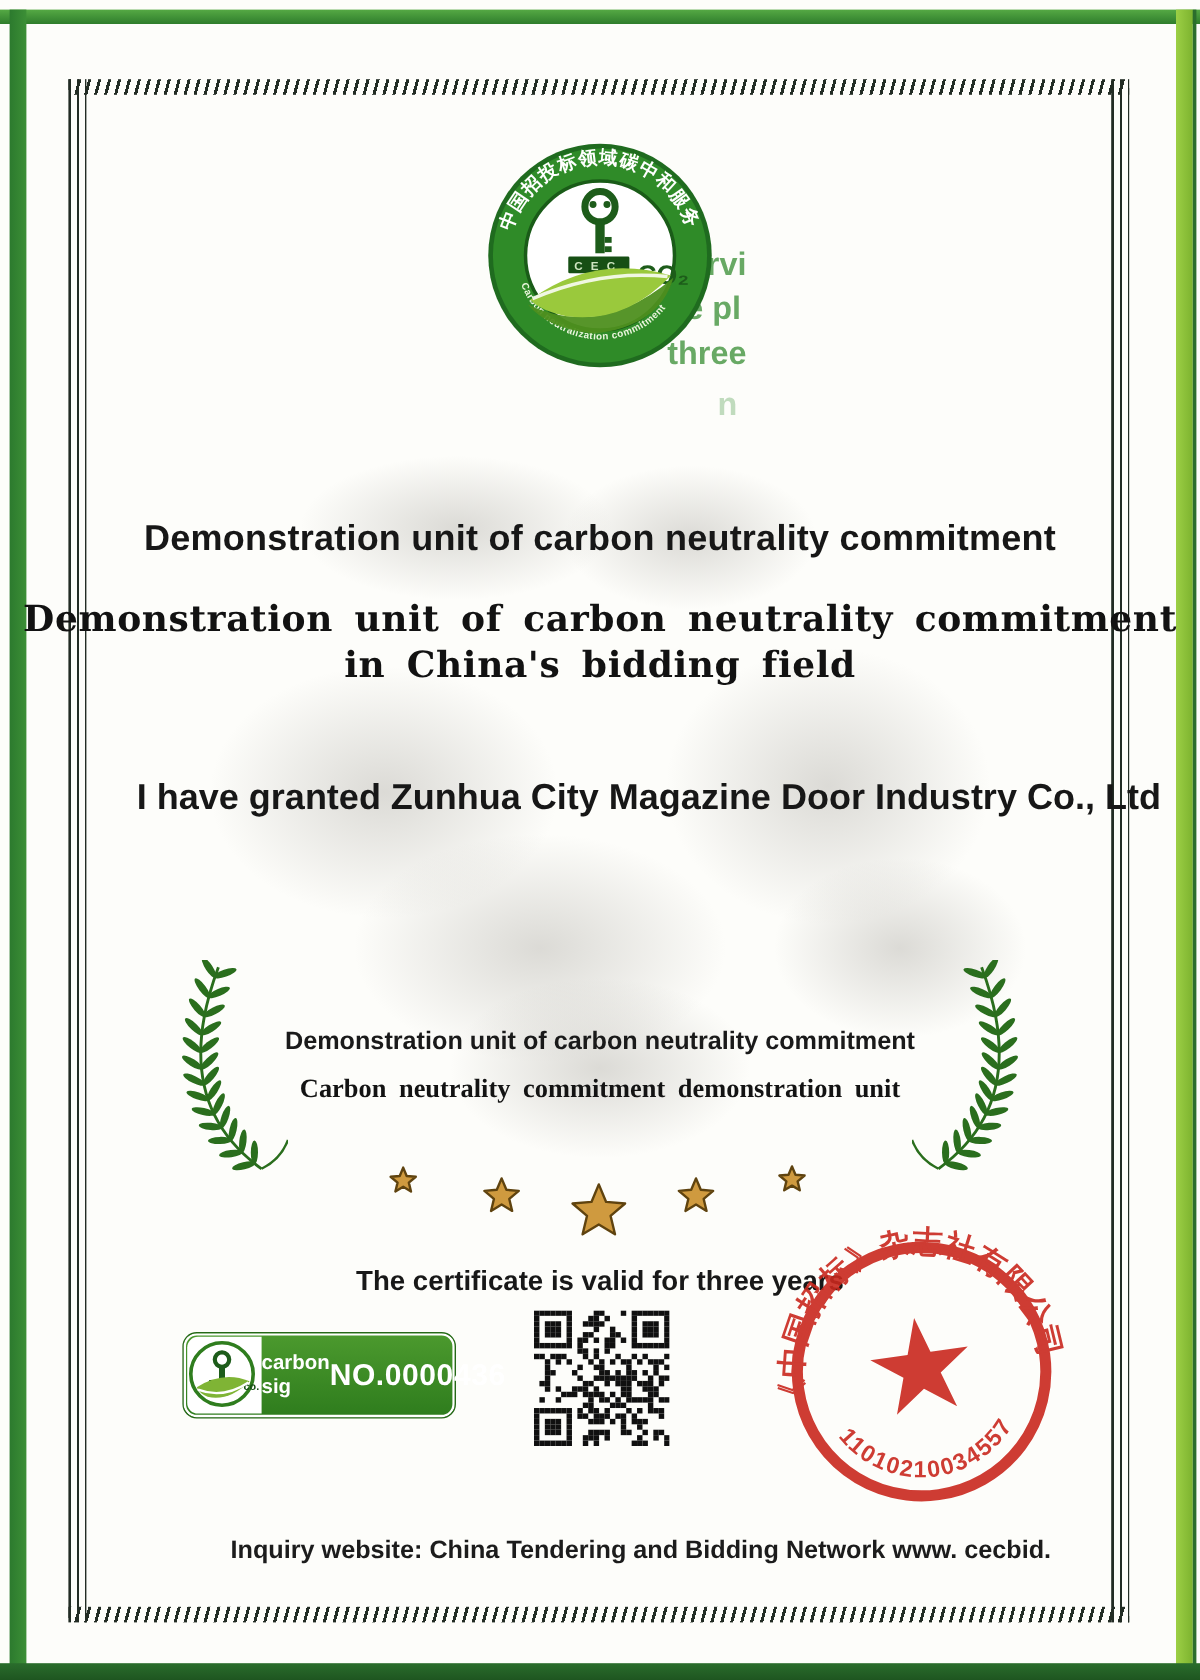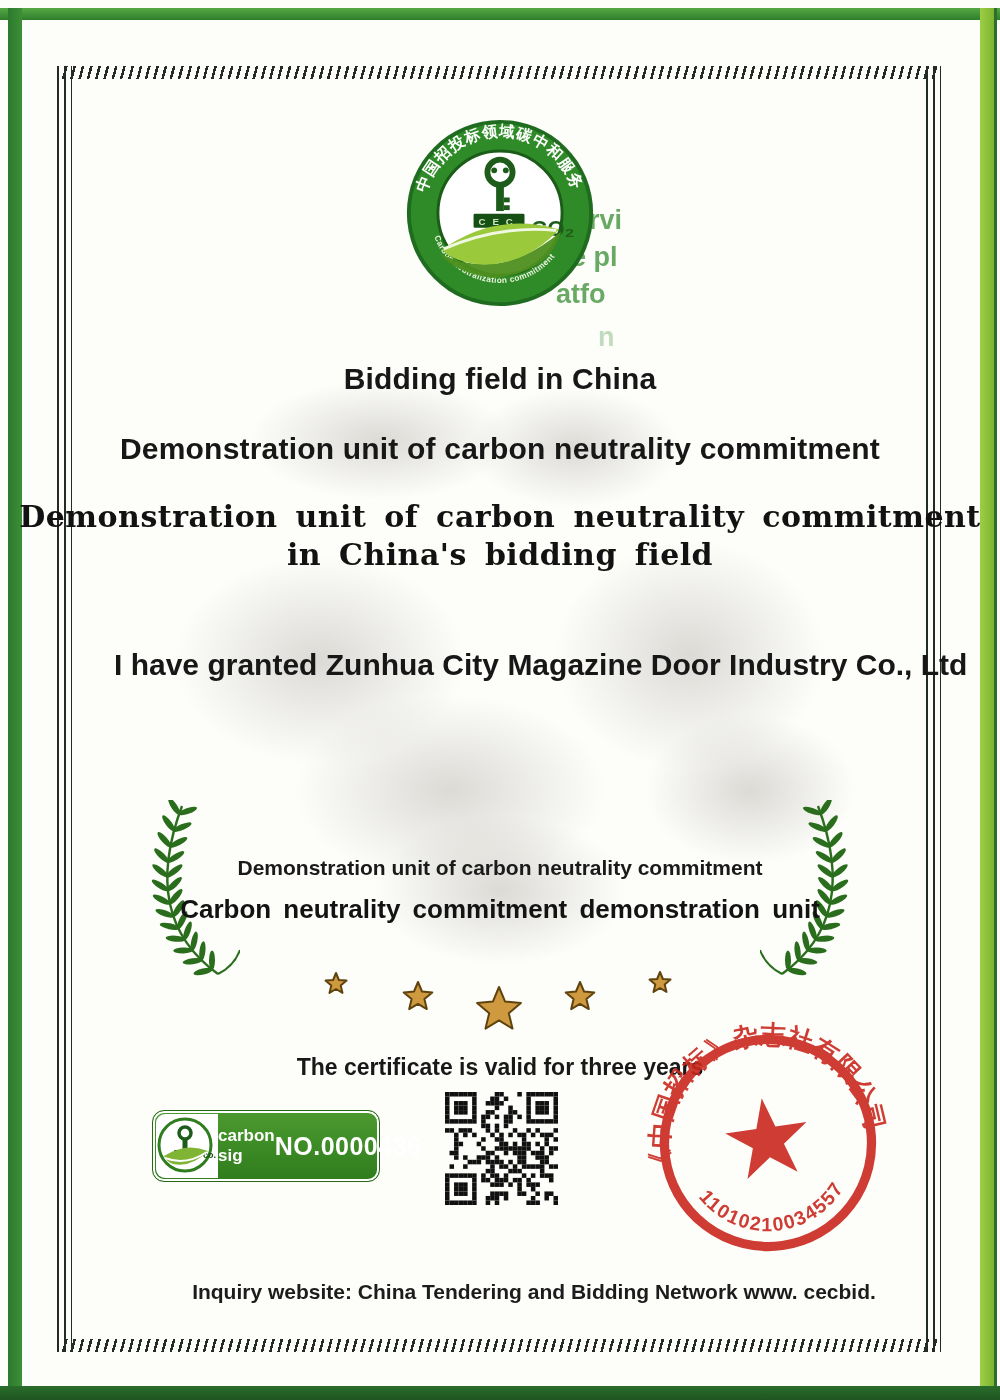--- a/index.html
+++ b/index.html
@@ -24,21 +24,21 @@
   .blob{border-radius:50%;background:radial-gradient(closest-side,rgba(186,184,178,.5),rgba(186,184,178,0));}
   
   .wm{color:rgba(66,148,62,.8);font-weight:700;font-size:27px;line-height:37px;}
   .wm-n{color:rgba(66,148,62,.32);font-weight:700;font-size:27px;}
   
   .center{width:1000px;text-align:center;}
   .t-sans{font-weight:700;font-size:30px;letter-spacing:.2px;color:#171717;}
   .t-serif{font-family:"DejaVu Serif",serif;font-weight:700;font-size:30px;line-height:38px;
            letter-spacing:.5px;word-spacing:7px;color:#121212;}
   .t-small{font-weight:700;font-size:21px;color:#1a1a1a;}
-  .t-award{font-family:Liberation Sans, sans-serif;font-weight:700;font-size:26px;word-spacing:5px;color:#131313;}
+  .t-award{font-family:Liberation Serif, serif;font-weight:700;font-size:22px;word-spacing:5px;color:#131313;}
   .t-valid{font-weight:700;font-size:23px;color:#181818;}
   .grant{left:114px;top:648px;font-weight:700;font-size:30px;color:#171717;}
   
   .badge{left:152px;top:1110px;width:226px;height:70px;border-radius:12px;display:flex;
          background:linear-gradient(#4c9a2e,#2e7c1d);border:1px solid #266818;box-shadow:0 0 0 2px #fff inset;}
   .badge-left{width:74px;height:64px;margin:3px 0 3px 3px;background:#fff;border-radius:9px 0 0 9px;
               display:flex;align-items:center;justify-content:center;}
   .badge-right{flex:1;display:flex;flex-direction:row;justify-content:center;align-items:center;color:#fff;}
   .badge-label{font-weight:700;font-size:17px;line-height:20px;}
   .badge-number{font-weight:700;font-size:25px;line-height:28px;letter-spacing:.5px;}
@@ -72,21 +72,21 @@
   </div>
 
   <div class="abs hatch-top"></div>
   <div class="abs hatch-bottom"></div>
   <div class="abs hatch-left"></div>
   <div class="abs hatch-right"></div>
 
   <div class="abs wm" style="left:556px;top:202px;z-index:0;">
     <div>Servi</div>
     <div>ce pl</div>
-    <div>atfo</div>
+    <div>three</div>
   </div>
   <div class="abs wm-n" style="left:598px;top:322px;z-index:0;">n</div>
 
   <svg class="abs" style="left:403px;top:116px;z-index:1;" width="194" height="194" viewBox="0 0 200 200">
     <circle cx="100" cy="100" r="96" fill="#1f6b1f"></circle>
     <circle cx="100" cy="100" r="92" fill="#2f8b28"></circle>
     <circle cx="100" cy="100" r="64" fill="#ffffff" stroke="#1a5c18" stroke-width="3"></circle>
     <path id="logo-arc-top" d="M 23.7 79.5 A 79 79 0 0 1 176.3 79.5" fill="none"></path>
     <text font-size="16" font-weight="bold" fill="#ffffff" letter-spacing="1">
       <textPath href="#logo-arc-top">中国招投标领域碳中和服务</textPath>
@@ -108,21 +108,20 @@
     <text x="99" y="112" font-size="10" font-weight="bold" fill="#cfe6c2" text-anchor="middle" letter-spacing="7">CEC</text>
     <text x="132" y="124" font-size="23" font-weight="bold" fill="#1d5c1a">CO₂</text>
 
     <g>
       <path d="M 38 142 Q 100 172 163 119 Q 151 161 95 167 Q 55 163 38 142 Z" fill="#4e8f1f" opacity=".95"></path>
       <path d="M 40 138 Q 95 98 161 117 Q 121 159 71 152 Q 50 148 40 138 Z" fill="#9ac93c"></path>
       <path d="M 42 137 Q 100 112 158 118" fill="none" stroke="#ffffff" stroke-width="3" opacity=".85"></path>
     </g>
   </svg>
 
-  <div class="abs center t-sans" style="top:362px;">Bidding field in China</div>
   <div class="abs center t-sans" style="top:432px;">Demonstration unit of carbon neutrality commitment</div>
   <div class="abs center t-serif" style="top:498px;">
     <div>Demonstration unit of carbon neutrality commitment</div>
     <div>in China's bidding field</div>
   </div>
   <div class="abs grant">I have granted  Zunhua City Magazine Door Industry Co., Ltd</div>
 
   <svg class="abs laurel" style="left:138px;top:800px;" viewBox="0 0 102 178" id="laurel-left">
       <path d="M80 174 Q2 118 44 6" fill="none" stroke="#2a6e1d" stroke-width="2.4"></path>
       <path d="M80 174 Q 96 166 102 150" fill="none" stroke="#2a6e1d" stroke-width="2"></path>

